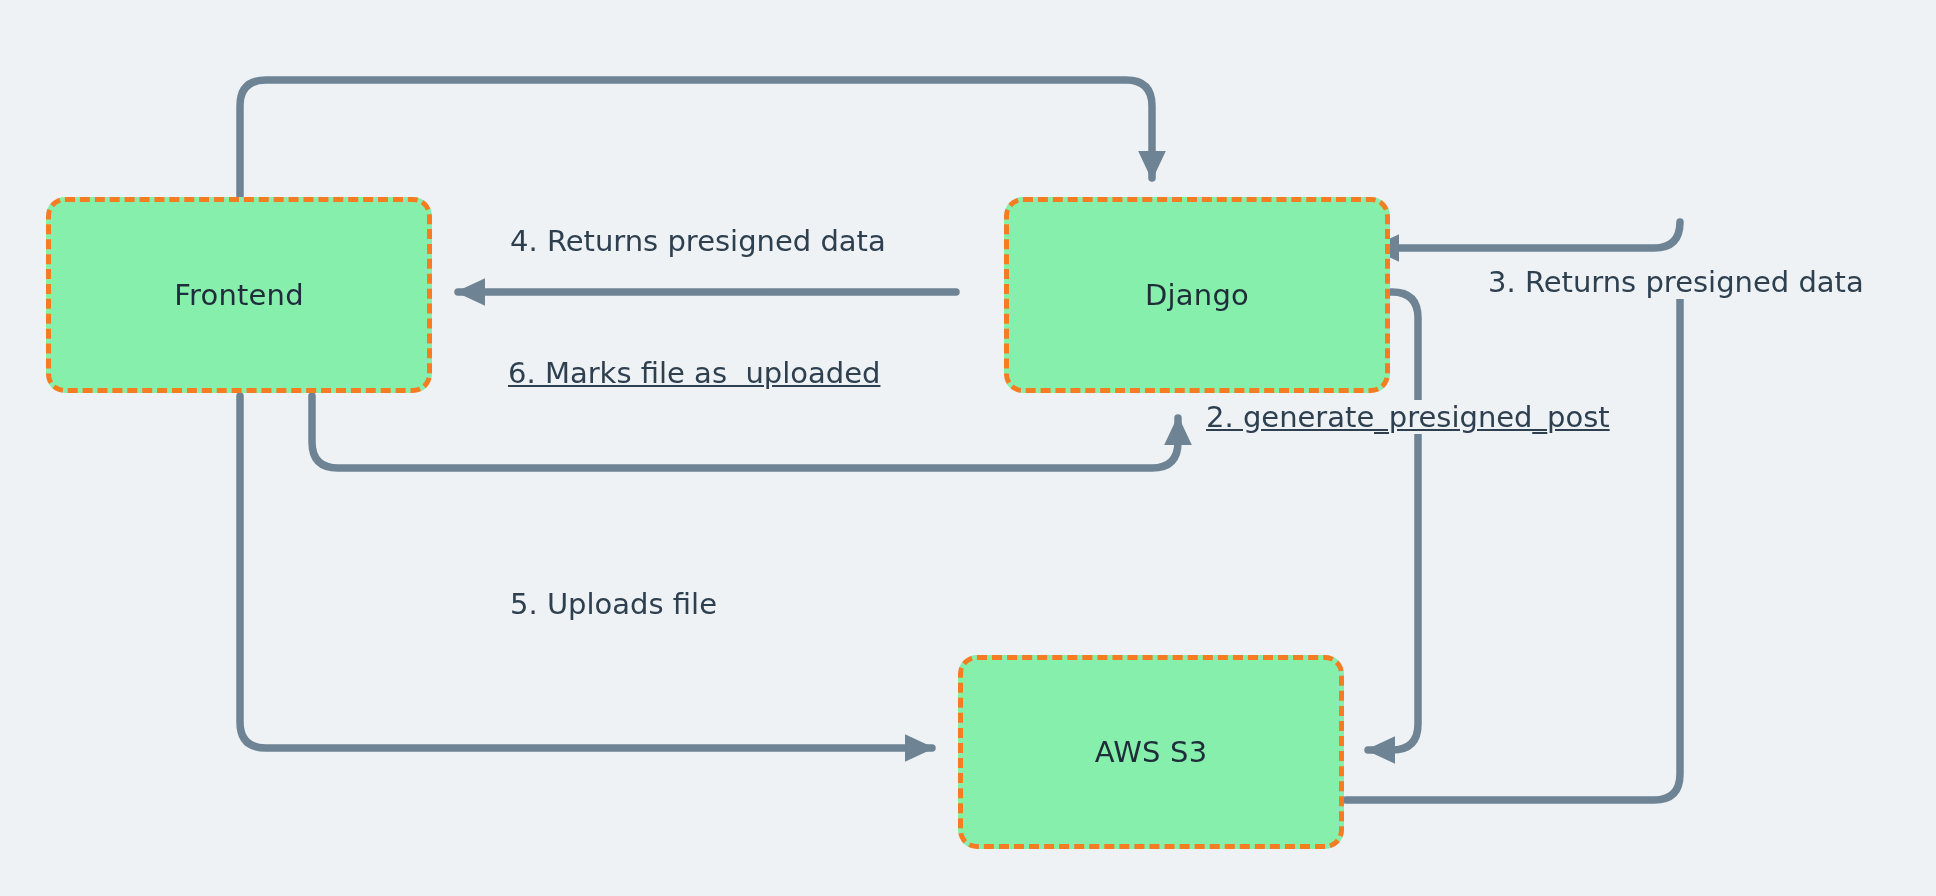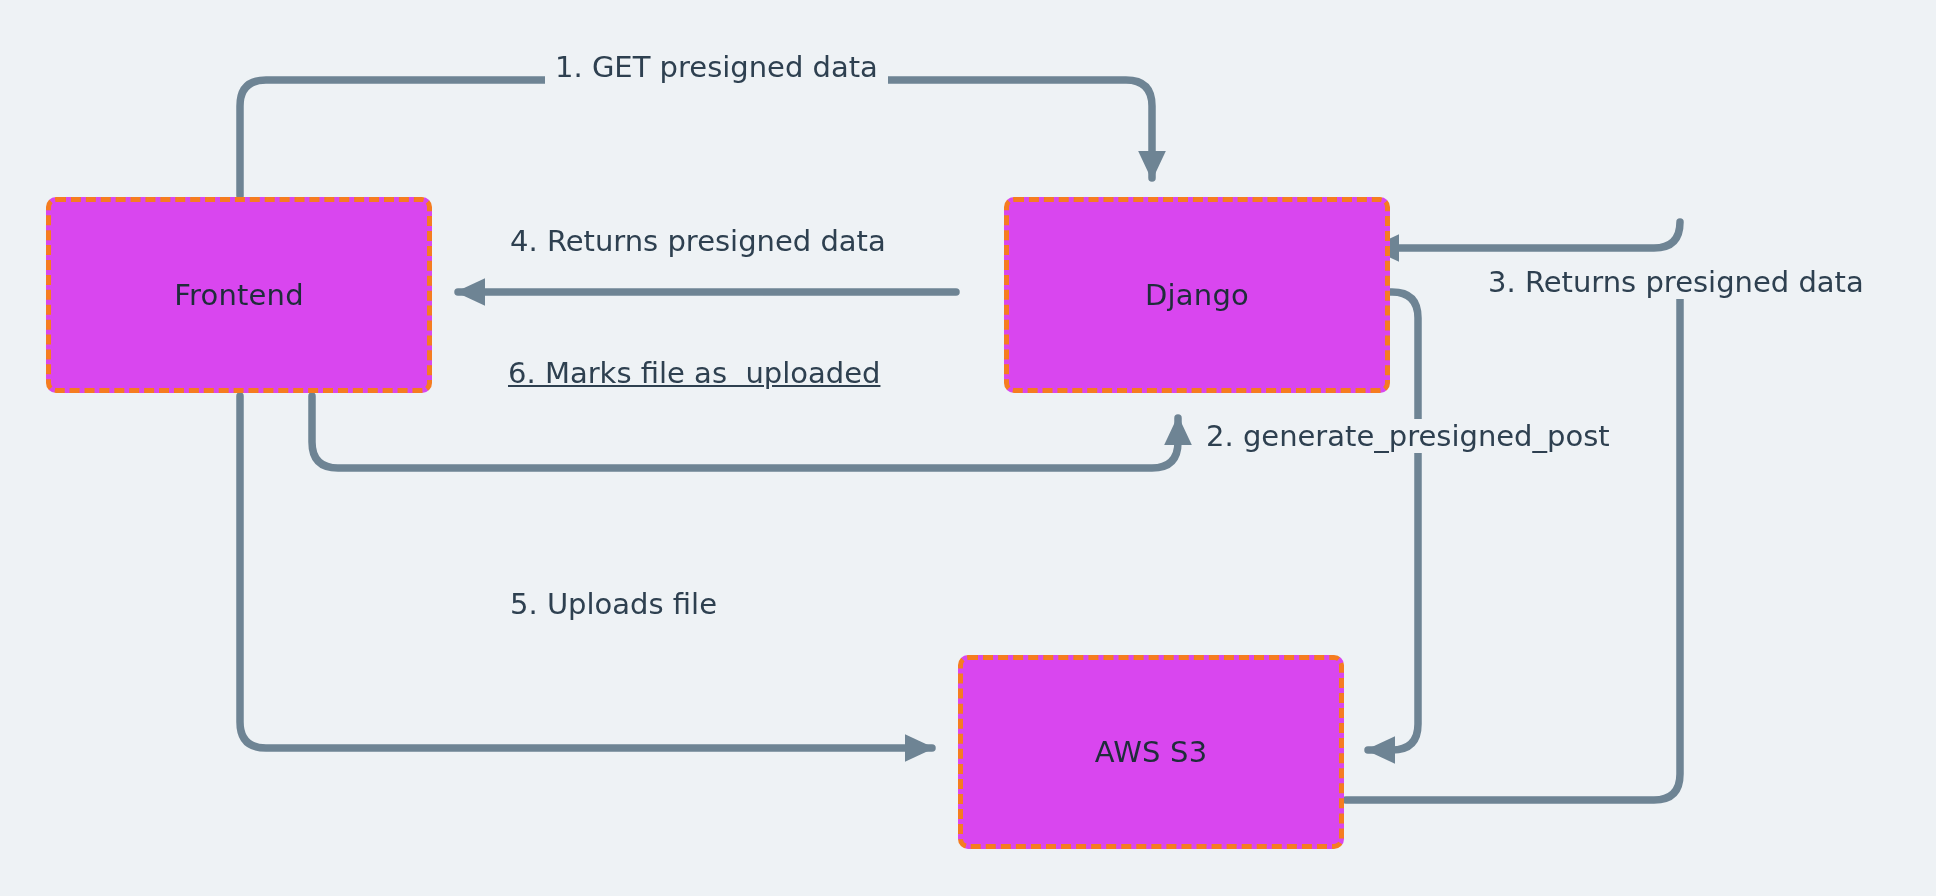--- a/index.html
+++ b/index.html
@@ -21,22 +21,22 @@
     position: absolute;
     left: 0;
     top: 0;
     width: 1936px;
     height: 896px;
   }
   .node {
     position: absolute;
     box-sizing: border-box;
     border: 5px dashed #f57c20;
-    border-radius: 10px;
-    background: #d946ef;
+    border-radius: 19px;
+    background: #86efac;
     display: flex;
     align-items: center;
     justify-content: center;
   }
   .node-label {
     font-size: 29px;
     color: #1f2d3a;
     letter-spacing: 0.2px;
     white-space: pre;
   }
@@ -50,21 +50,21 @@
     line-height: 34px;
   }
   #node-frontend { left: 46px;  top: 197px;  width: 386px; height: 196px; }
   #node-django   { left: 1004px; top: 197px;  width: 386px; height: 196px; }
   #node-awss3    { left: 958px; top: 655px;  width: 386px; height: 194px; justify-content: center; }
 
   #label-1 { left: 545px;  top: 50px;  }
   #label-4 { left: 500px;  top: 224px; text-align: right; }
   #label-6 { left: 498px;  top: 356px; text-decoration: underline; }
   #label-5 { left: 500px;  top: 587px; }
-  #label-2 { left: 1196px; top: 419px; }
+  #label-2 { left: 1196px; top: 400px; text-decoration: underline; }
   #label-3 { left: 1478px; top: 265px; }
 </style>
 </head>
 <body>
 
 <div id="canvas">
 
   <svg id="wires" viewBox="0 0 1936 896" xmlns="http://www.w3.org/2000/svg">
     <defs>
       <marker id="arrow" viewBox="0 0 10 10" refX="8.6" refY="5" markerWidth="4.2" markerHeight="4.2" orient="auto-start-reverse">
@@ -93,20 +93,19 @@
   </div>
 
   <div class="node" id="node-django">
     <span class="node-label">Django</span>
   </div>
 
   <div class="node" id="node-awss3">
     <span class="node-label">AWS S3</span>
   </div>
 
-  <div class="edge-label" id="label-1">1. GET presigned data</div>
   <div class="edge-label" id="label-4">4. Returns presigned data</div>
   <div class="edge-label" id="label-6">6. Marks file as  uploaded</div>
   <div class="edge-label" id="label-5">5. Uploads file</div>
   <div class="edge-label" id="label-2">2. generate_presigned_post</div>
   <div class="edge-label" id="label-3">3. Returns presigned data</div>
 
 </div>
 
 </body></html>

